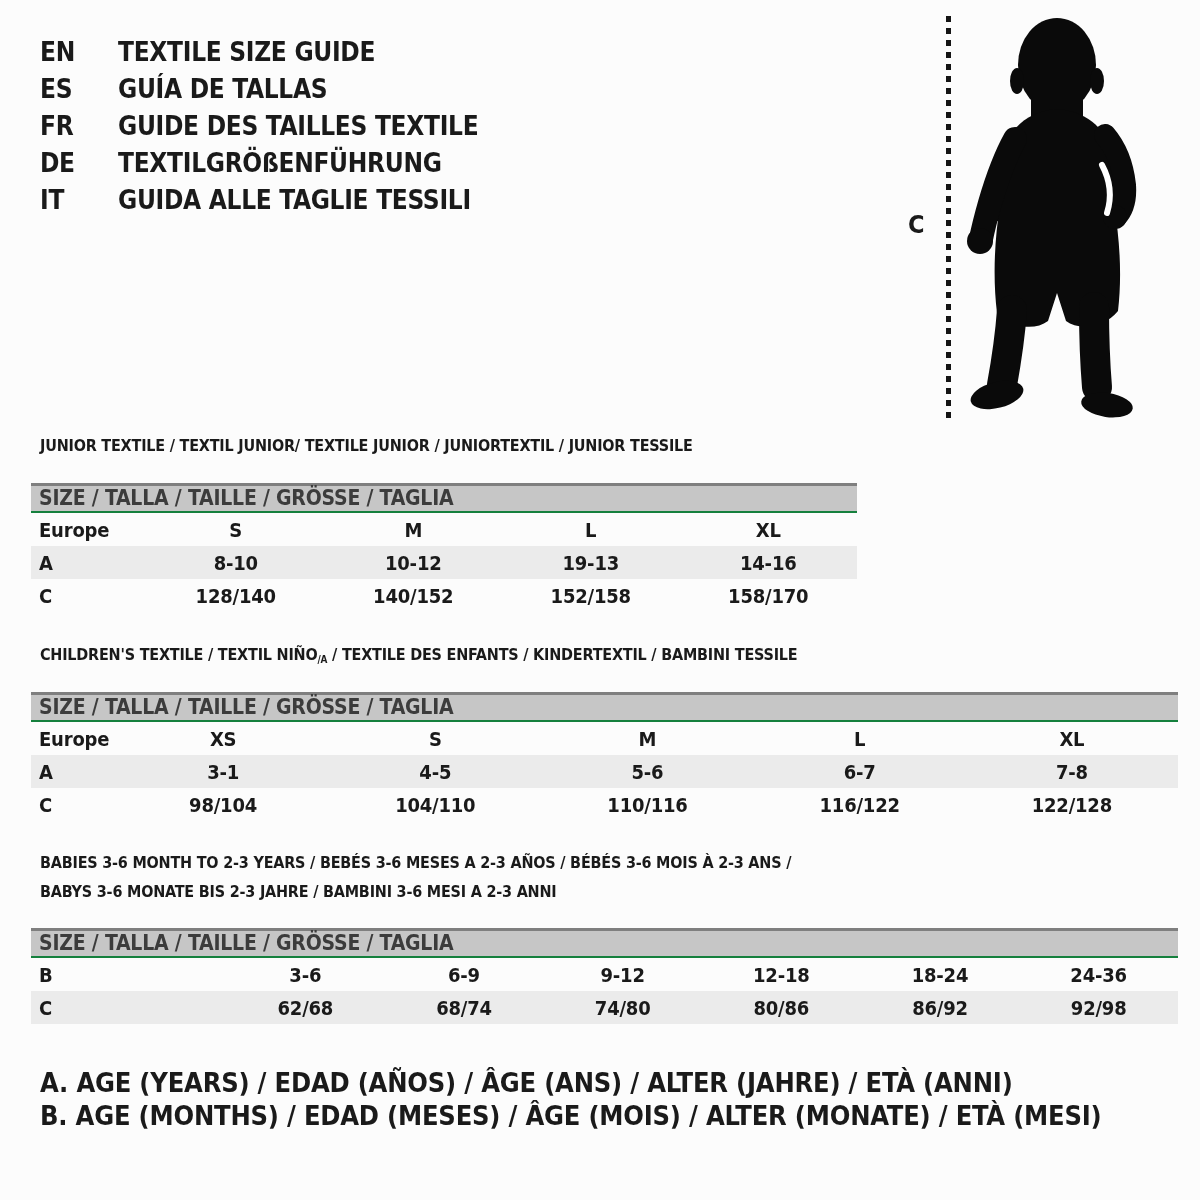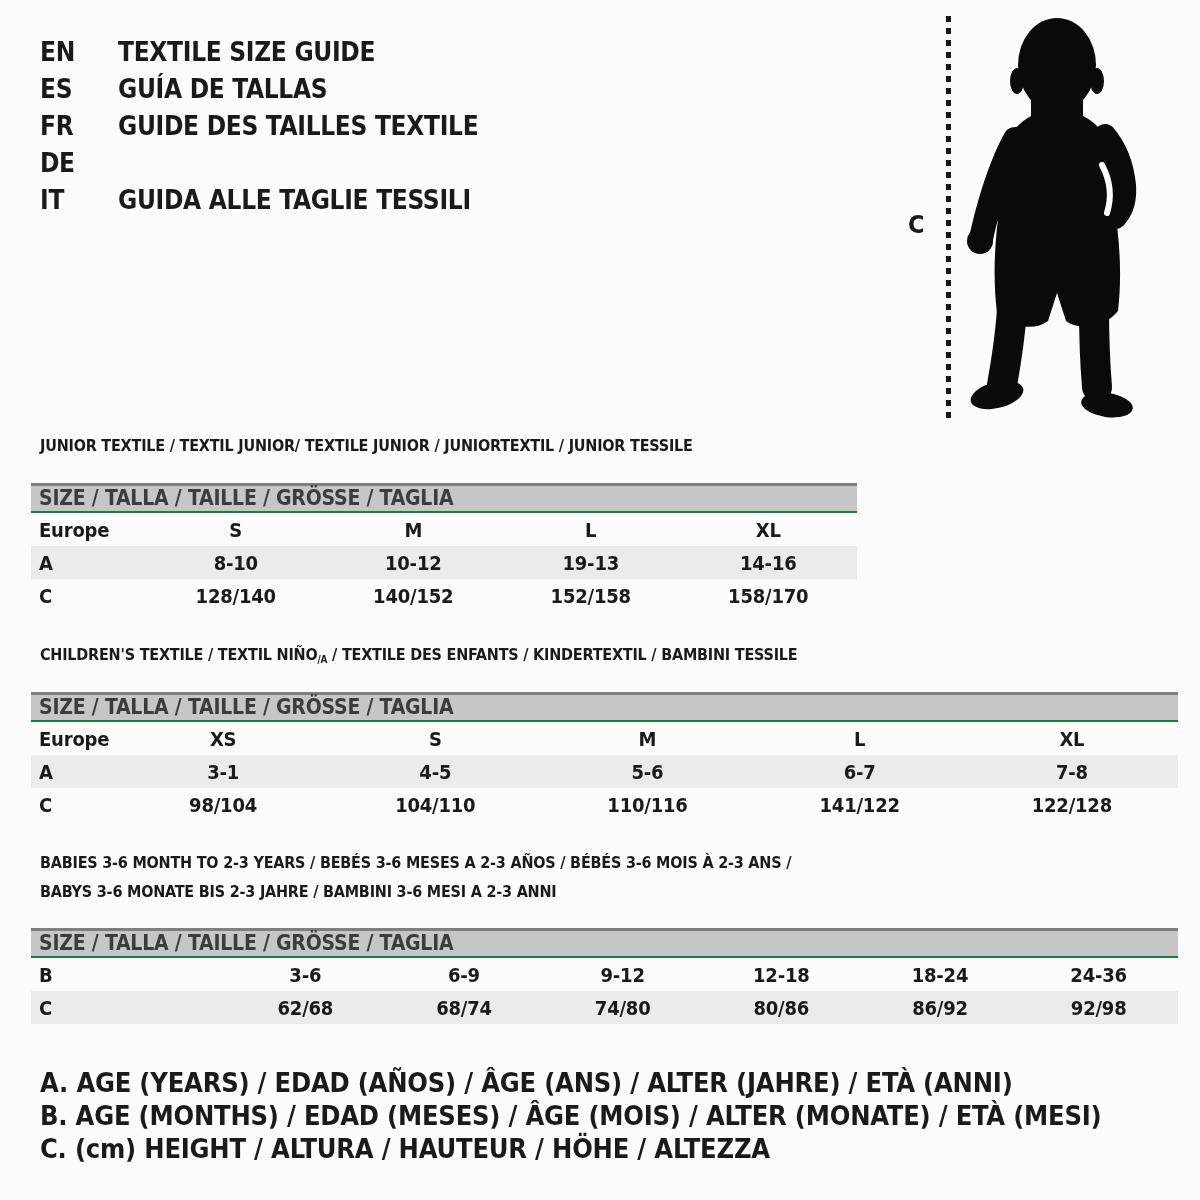--- a/index.html
+++ b/index.html
@@ -70,20 +70,21 @@
   <div class="lang-row">
     <span class="lang-code">ES</span>
     <span class="lang-label">GUÍA DE TALLAS</span>
   </div>
   <div class="lang-row">
     <span class="lang-code">FR</span>
     <span class="lang-label">GUIDE DES TAILLES TEXTILE</span>
   </div>
   <div class="lang-row">
     <span class="lang-code">DE</span>
+    <span class="lang-label">TEXTILGRÖßENFÜHRUNG</span>
   </div>
   <div class="lang-row">
     <span class="lang-code">IT</span>
     <span class="lang-label">GUIDA ALLE TAGLIE TESSILI</span>
   </div>
 </div>
 
 <div class="abs dash-line"></div>
 <div class="abs measure-label">C</div>
 <div class="abs silhouette-box">
@@ -178,21 +179,21 @@
         <td>4-5</td>
         <td>5-6</td>
         <td>6-7</td>
         <td>7-8</td>
       </tr>
       <tr>
         <td class="lbl">C</td>
         <td>98/104</td>
         <td>104/110</td>
         <td>110/116</td>
-        <td>141/122</td>
+        <td>116/122</td>
         <td>122/128</td>
       </tr>
     </tbody>
   </table>
 </div>
 
 <div id="babies-heading" class="abs section-heading">
   <div>BABIES 3-6 MONTH TO 2-3 YEARS / BEBÉS 3-6 MESES A 2-3 AÑOS / BÉBÉS 3-6 MOIS À 2-3 ANS /</div>
   <div>BABYS 3-6 MONATE BIS 2-3 JAHRE / BAMBINI 3-6 MESI A 2-3 ANNI</div>
 </div>
@@ -227,14 +228,13 @@
         <td>86/92</td>
         <td>92/98</td>
       </tr>
     </tbody>
   </table>
 </div>
 
 <div class="abs footnotes">
   <div>A. AGE (YEARS) / EDAD (AÑOS) / ÂGE (ANS) / ALTER (JAHRE) / ETÀ (ANNI)</div>
   <div>B. AGE (MONTHS) / EDAD (MESES) / ÂGE (MOIS) / ALTER (MONATE) / ETÀ (MESI)</div>
-  <div>C. (cm) HEIGHT / ALTURA / HAUTEUR / HÖHE / ALTEZZA</div>
 </div>
 
 </body></html>

